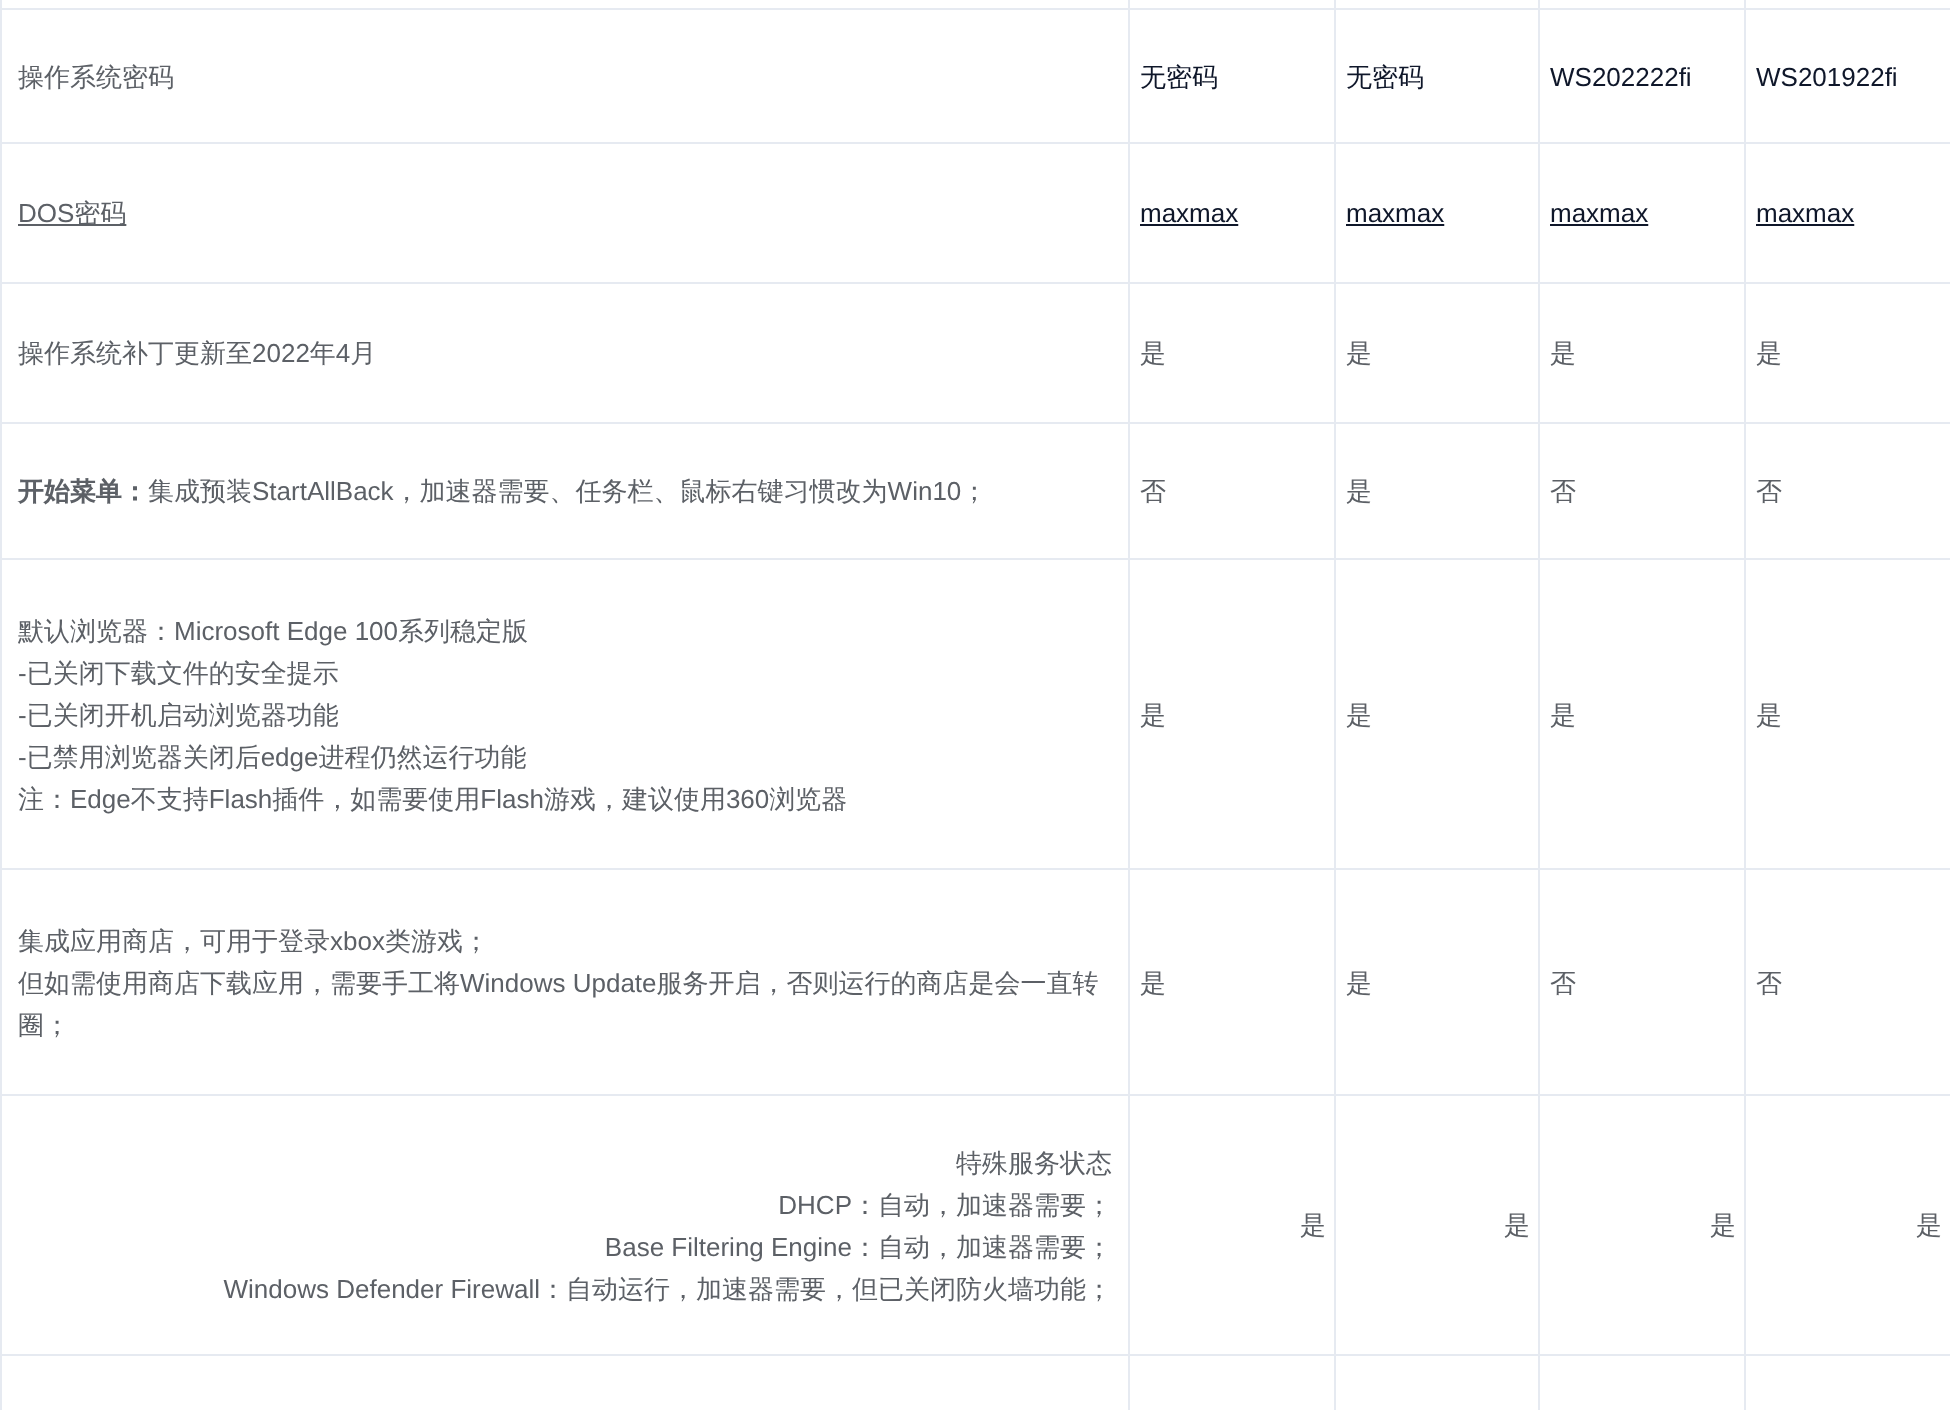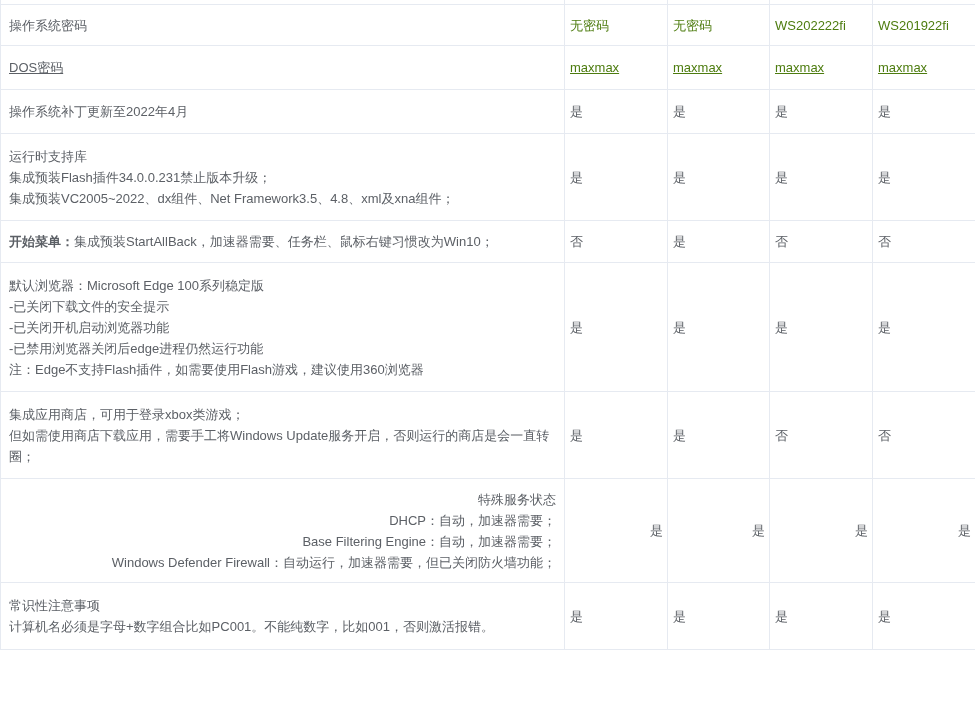--- a/index.html
+++ b/index.html
@@ -12,23 +12,23 @@
     border-collapse:collapse;table-layout:fixed;width:975px;
   }
   table.spec td{
     border:1px solid #e6eaf1;
     vertical-align:middle;
     line-height:21px;
     overflow:hidden;
     word-break:break-all;
   }
   tr.sliver td{border-top:none;height:4px;padding:0;}
-  td.lbl{padding:7px 8px;white-space:pre-line;}
+  td.lbl{padding:20px 8px;white-space:pre-line;}
   td.val{padding:2px 4px 2px 5px;}
-  td.red{color:#4d7c0f;}
+  td.red{color:#0f172a;}
   span.b{font-weight:700;}
   .r1 td{height:26px;} .r2 td{height:29px;text-decoration:underline;} .r3 td{height:29px;margin-left:17px;} .r4 td{height:29px;}
   .r5 td{height:72px;} .r6 td{height:27px;} .r7 td{height:114px;} .r8 td{height:114px;}
   .r9 td{height:28px;} .r10 td{height:72px;} .r11 td{height:89px;text-align:right;} .r12 td{height:52px;}
 </style>
 </head>
 <body>
 
 <table class="spec">
   <colgroup>
@@ -65,29 +65,20 @@
 
     <tr class="r3">
       <td class="lbl">操作系统补丁更新至2022年4月</td>
       <td class="val">是</td>
       <td class="val">是</td>
       <td class="val">是</td>
       <td class="val">是</td>
     </tr>
 
 
-    <tr class="r5">
-      <td class="lbl">运行时支持库
-集成预装Flash插件34.0.0.231禁止版本升级；
-集成预装VC2005~2022、dx组件、Net Framework3.5、4.8、xml及xna组件；</td>
-      <td class="val">是</td>
-      <td class="val">是</td>
-      <td class="val">是</td>
-      <td class="val">是</td>
-    </tr>
 
     <tr class="r6">
       <td class="lbl"><span class="b">开始菜单：</span><span>集成预装StartAllBack，加速器需要、任务栏、鼠标右键习惯改为Win10；</span></td>
       <td class="val">否</td>
       <td class="val">是</td>
       <td class="val">否</td>
       <td class="val">否</td>
     </tr>
 
 

